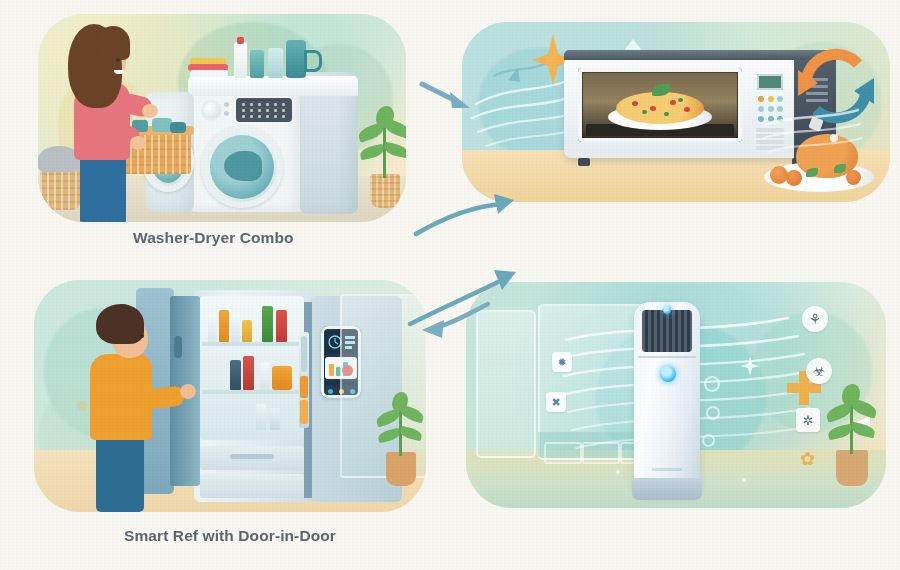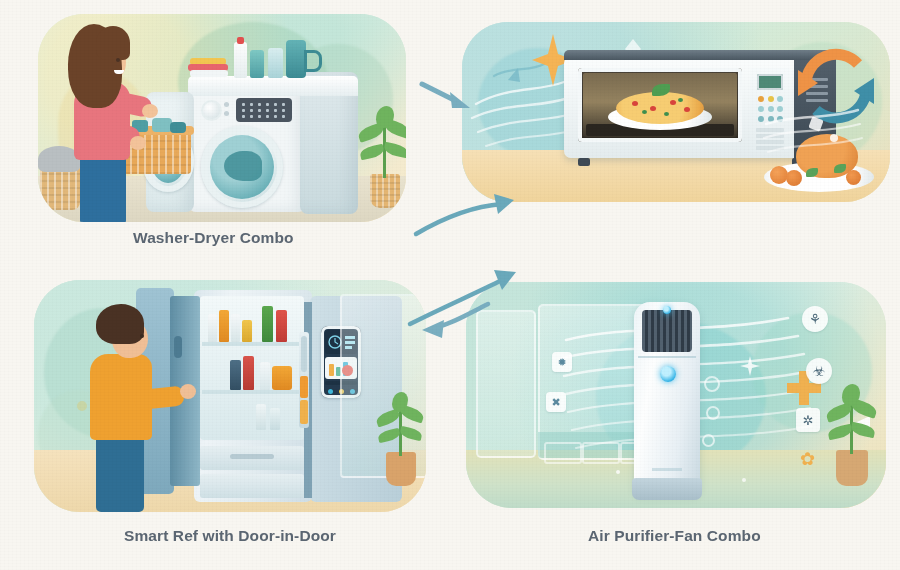--- a/index.html
+++ b/index.html
@@ -515,21 +515,20 @@
 
       <div class="plant-pot" style="left:370px;top:168px;width:32px;height:36px;background:#d6a873;"></div>
       <div style="position:absolute;left:384px;top:120px;width:3px;height:52px;background:#5ba14f;"></div>
       <div class="leaf" style="left:360px;top:124px;width:26px;height:13px;transform:rotate(-18deg);"></div>
       <div class="leaf" style="left:385px;top:120px;width:26px;height:13px;transform:rotate(18deg) scaleX(-1);"></div>
       <div class="leaf" style="left:362px;top:144px;width:24px;height:12px;transform:rotate(-12deg);"></div>
       <div class="leaf" style="left:385px;top:142px;width:24px;height:12px;transform:rotate(12deg) scaleX(-1);"></div>
       <div class="leaf" style="left:376px;top:102px;width:18px;height:22px;border-radius:60% 40% 60% 40%;"></div>
     </div>
   </div>
-  <div class="caption" id="cap-purifier" style="color: rgb(91, 102, 114);">Air Purifier-Fan Combo</div>
 
   <svg class="flow" style="left:418px;top:72px;" width="66" height="48">
     <path d="M4 12 L40 30" stroke="#79aec0" stroke-width="5" fill="none" stroke-linecap="round"></path>
     <path d="M52 36 L32 20 L34 36 Z" fill="#79aec0"></path>
   </svg>
 
   <svg class="flow" style="left:410px;top:190px;" width="120" height="70">
     <path d="M6 44 C 40 24, 66 16, 92 14" stroke="#6aa9bb" stroke-width="4.5" fill="none" stroke-linecap="round"></path>
     <path d="M104 10 L84 4 L88 24 Z" fill="#6aa9bb"></path>
   </svg>

